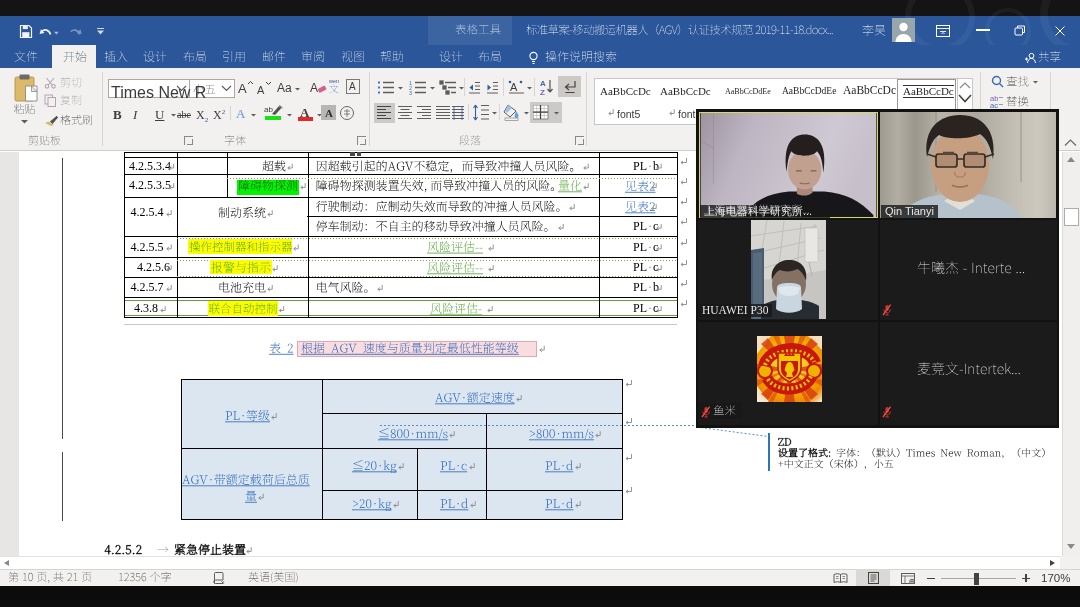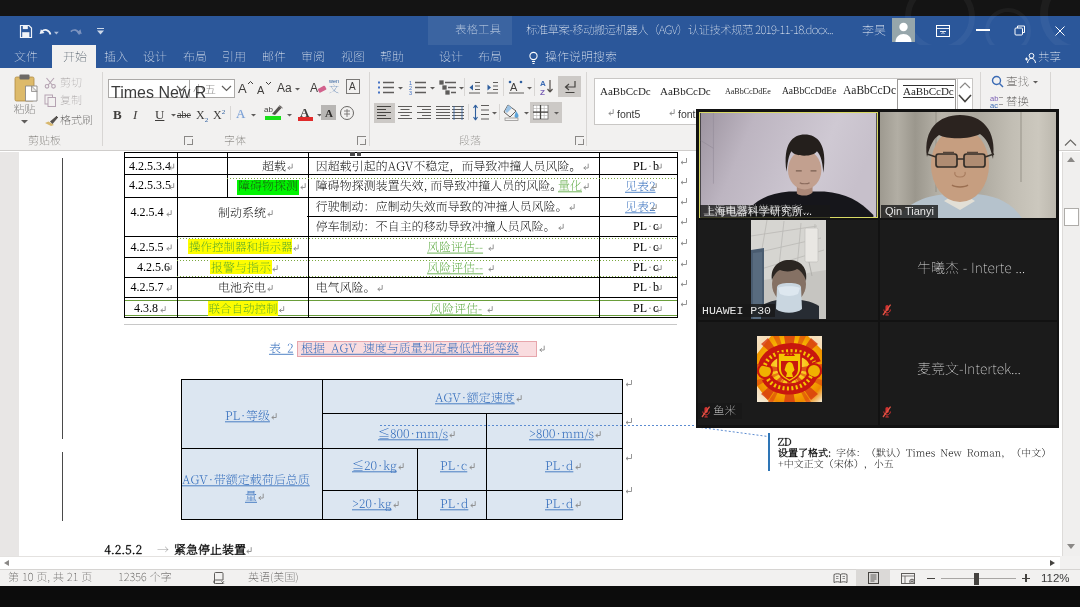--- a/index.html
+++ b/index.html
@@ -476,21 +476,21 @@
 <path d="M8 29C14 11 51 11 57 26" fill="none" stroke="#f5c400" stroke-width="4" stroke-dasharray="2 2.4"></path>
 <path d="M10 42c7 15 38 15 45-2" fill="none" stroke="#c8170e" stroke-width="11"></path>
 <path d="M11 43c7 13 36 13 43-3" fill="none" stroke="#f5c400" stroke-width="4" stroke-dasharray="2 2.4"></path>
 <path d="M21 17h23v15c0 8-6 11-11.5 14C27 43 21 40 21 32z" fill="#f5c400" stroke="#c8170e" stroke-width="1.6"></path>
 <path d="M24 25h17v8c0 6-4.5 8.5-8.5 10.5C28.5 41.5 24 39 24 33z" fill="#c8170e"></path>
 <path d="M27 20l2-3 2 2 1.5-2 1.5 2 2-2 2 3z" fill="#c8170e"></path>
 <path d="M29 29c1-2 2-3 3.5-3s3 1 3.5 3l1.5 5-2.5 3 1 4h-7l1-4-2.5-3z" fill="#f5c400"></path>
 </svg>
 <div class="vlabel" style="left:4px;top:96px;width:130px">上海电器科学研究所...</div>
 <div class="vlabel" style="left:185px;top:96px;font-family:'Liberation Sans'">Qin Tianyi</div>
-<div class="vlabel" style="left:2px;top:195px;font-family:Liberation Mono, monospace;font-size:11.5px">HUAWEI P30</div>
+<div class="vlabel" style="left:2px;top:195px;font-family:Liberation Serif, serif;font-size:11.5px">HUAWEI P30</div>
 <div class="vlabel" style="left:2px;top:294px;width:44px;height:16px"></div>
 <svg class="a micx" style="left:5px;top:296.5px" width="10" height="12" viewBox="0 0 10 12">
         <rect x="3.4" y="1" width="3.4" height="6" rx="1.7" fill="#d03030"></rect>
         <path d="M1.8 5.5c0 4.5 6.6 4.5 6.6 0M5 9.5V11M3.4 11h3.4" stroke="#d03030" fill="none"></path>
         <path d="M1 11L8.6.6" stroke="#e05545" stroke-width="1.3"></path>
       </svg>
 <svg class="a micx" style="left:186px;top:194.5px" width="10" height="12" viewBox="0 0 10 12">
         <rect x="3.4" y="1" width="3.4" height="6" rx="1.7" fill="#d03030"></rect>
         <path d="M1.8 5.5c0 4.5 6.6 4.5 6.6 0M5 9.5V11M3.4 11h3.4" stroke="#d03030" fill="none"></path>
         <path d="M1 11L8.6.6" stroke="#e05545" stroke-width="1.3"></path>
@@ -532,21 +532,21 @@
       <rect x=".5" y=".5" width="13" height="10"></rect>
       <path d="M.5 3h13M4 3v8" stroke-width=".8"></path>
       <circle cx="11" cy="8.5" r="2.3" fill="#f2f1f0"></circle>
       <path d="M11 7v3M9.5 8.5h3" stroke-width=".8"></path>
     </svg>
 <div class="a" style="left:927px;top:577.5px;width:8px;height:1.6px;background:#454340"></div>
 <div class="a" style="left:941px;top:578px;width:75px;height:1px;background:#a8a6a4"></div>
 <div class="a" style="left:974px;top:572.5px;width:5px;height:12px;background:#454340"></div>
 <div class="a" style="left:1022px;top:577.5px;width:8px;height:1.6px;background:#454340"></div>
 <div class="a" style="left:1022px;top:574.3px;width:1.6px;height:8px;background:#454340;margin-left:3.2px"></div>
-<span class="a" style="left:1041px;top:572.5px;font-size:11.5px;line-height:1;color:#3b3b3b">112%</span>
+<span class="a" style="left:1041px;top:572.5px;font-size:11.5px;line-height:1;color:#3b3b3b">170%</span>
 
 <svg class="a" style="left:213px;top:572px" width="13" height="12" viewBox="0 0 13 12" fill="none" stroke="#5f5d5b">
       <path d="M1.5 11.5V1.5A1 1 0 0 1 2.5.5H9a1 1 0 0 1 1 1V8H2.5a1.3 1.3 0 0 0 0 3.5H10"></path>
       <path d="M11 9.2l-2.6 2.6M8.4 9.2l2.6 2.6" stroke-width=".9"></path>
     </svg>
 <svg class="a" id="cjk" width="1080" height="607" viewBox="0 0 1080 607" style="left:0;top:0;pointer-events:none">
 <defs>
         <path id="g0" transform="scale(.001 -.001)" d="M758 634 788 623Q721 443 622 312Q522 180 385 88Q248 -4 68 -67Q66 -64 62 -58Q59 -53 55 -48Q51 -42 47 -39Q227 20 363 110Q499 201 596 330Q694 459 758 634ZM235 633Q297 470 400 336Q502 201 642 105Q781 9 955 -38Q952 -41 948 -46Q944 -51 940 -56Q936 -60 933 -65Q758 -15 618 82Q478 180 375 318Q272 455 208 623ZM56 646H948V617H56ZM434 824 462 833Q488 797 513 753Q538 709 551 678L522 667Q510 698 485 742Q460 787 434 824Z"></path>
         <path id="g1" transform="scale(.001 -.001)" d="M621 819H650V-71H621ZM446 785 475 780Q462 708 443 640Q424 573 399 515Q374 457 343 411Q341 413 336 416Q332 420 328 423Q323 426 319 428Q350 472 374 529Q399 586 417 651Q435 716 446 785ZM427 615H899V585H419ZM317 317H939V287H317ZM293 827 322 819Q291 735 251 656Q211 576 164 506Q118 437 67 381Q65 384 61 388Q57 393 53 398Q49 402 45 405Q95 457 140 525Q186 593 226 670Q265 747 293 827ZM190 588 218 616 220 615V-68H190Z"></path>
         <path id="g2" transform="scale(.001 -.001)" d="M100 758H908V728H100ZM59 402H942V373H59ZM672 749H701V-71H672ZM313 750H342V459Q342 386 334 314Q326 242 300 174Q275 106 224 44Q173 -19 87 -73Q85 -69 82 -66Q78 -62 74 -58Q70 -54 66 -52Q150 1 200 61Q249 121 274 186Q298 252 306 321Q313 390 313 459Z"></path>

